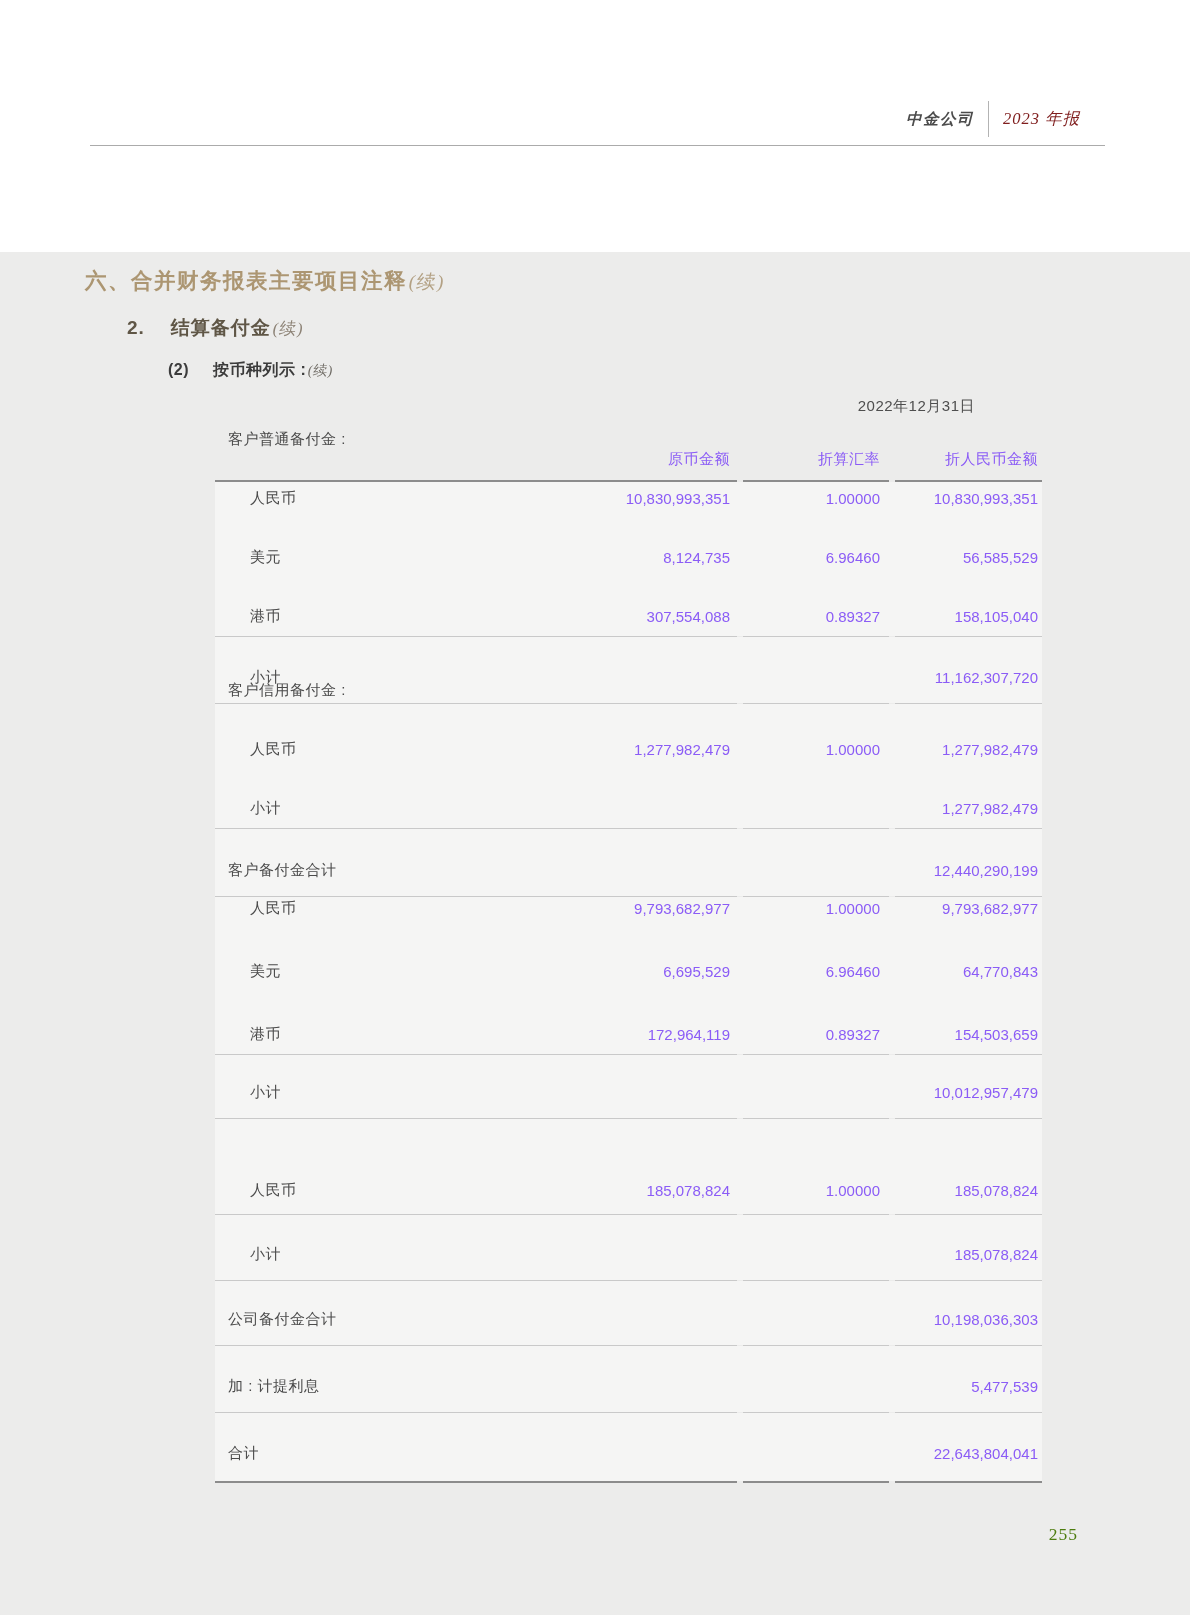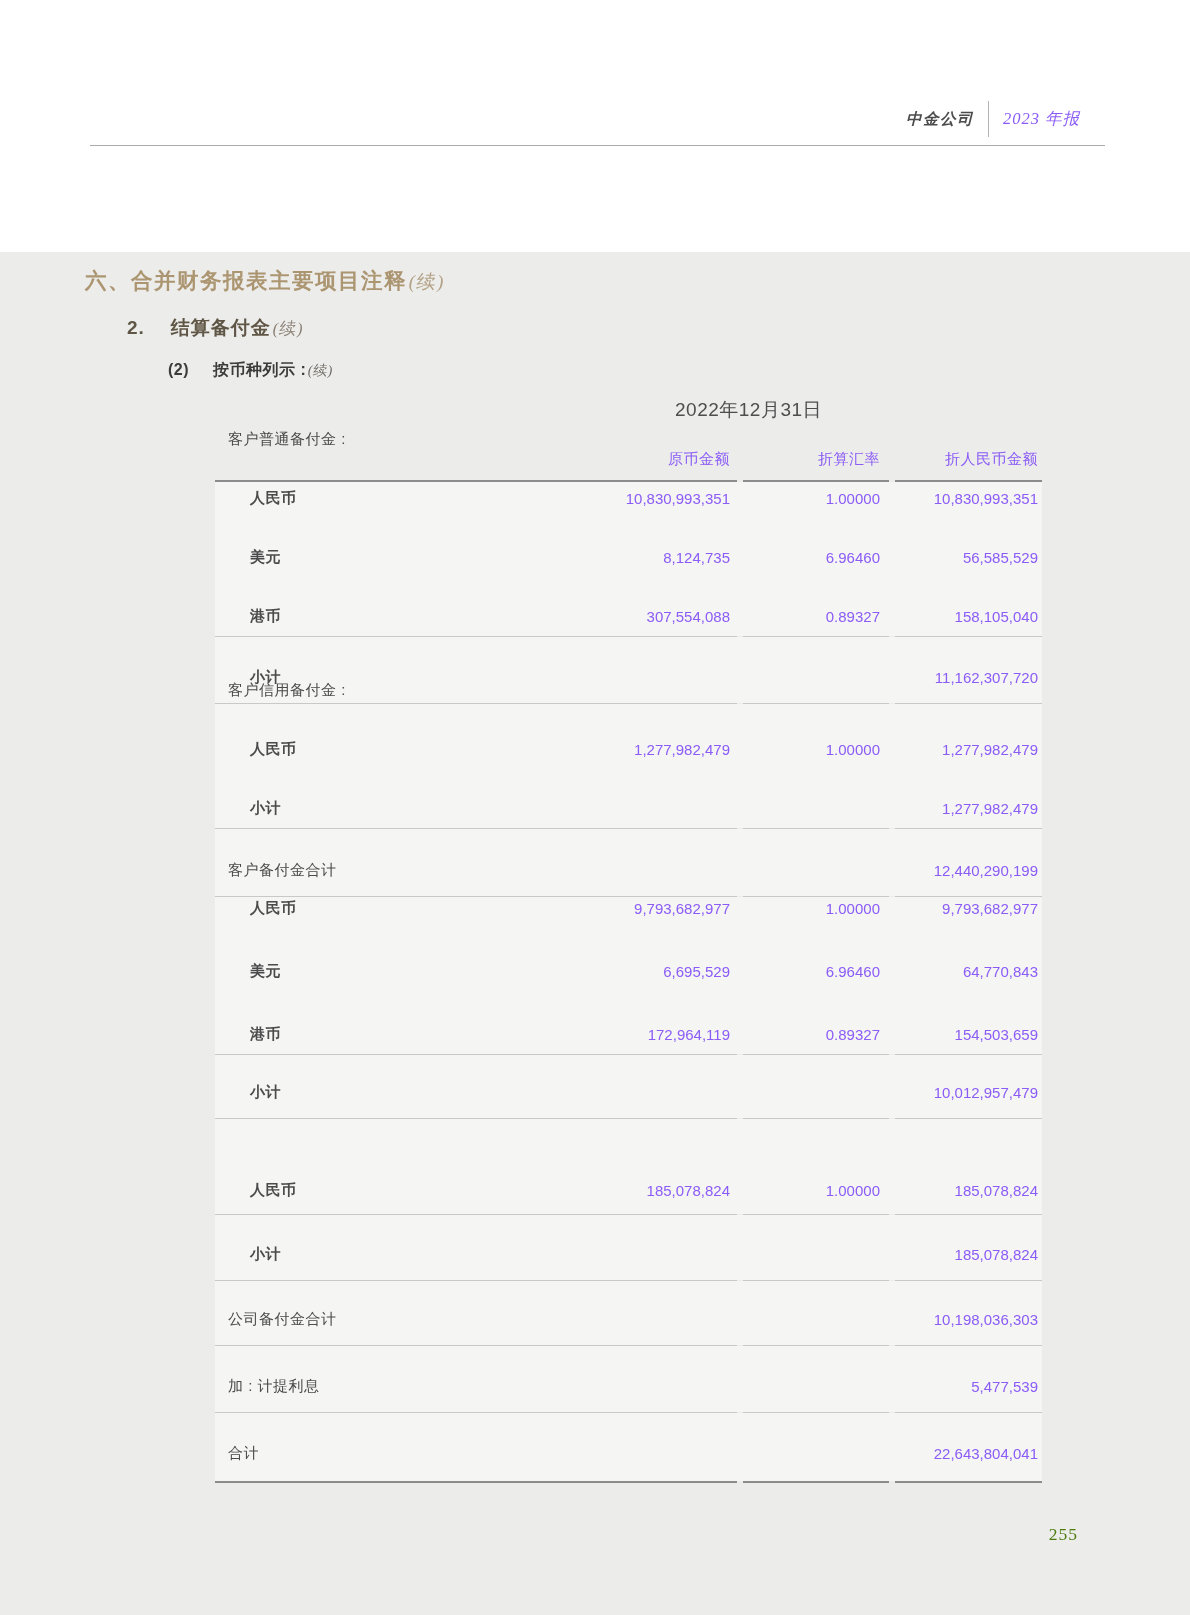--- a/index.html
+++ b/index.html
@@ -4,50 +4,50 @@
 <style>
   html,body{margin:0;padding:0;background:#fff;}
   .page{
     position:relative;width:1190px;height:1615px;background:#ffffff;overflow:hidden;
     font-family:"Liberation Sans","DejaVu Sans",sans-serif;color:#4b4b4b;
   }
   
   .page-header{position:absolute;top:101px;right:110px;display:flex;align-items:center;gap:14px;font-style:italic;}
   .ph-company{font-size:15.5px;font-weight:bold;color:#4c4c4c;letter-spacing:1.5px;}
   .ph-divider{width:1px;height:36px;background:#b3b3b3;}
-  .ph-edition{font-family:"Liberation Serif","DejaVu Serif",serif;font-size:16.5px;color:#8b5cf6;letter-spacing:1px;}
+  .ph-edition{font-family:"Liberation Serif","DejaVu Serif",serif;font-size:16.5px;color:#7f1d1d;letter-spacing:1px;}
   .header-rule{position:absolute;top:145px;left:90px;width:1015px;height:1px;background:#ababab;}
   
   .gray-band{position:absolute;left:0;top:252px;width:1190px;height:1363px;background:#ececeb;}
   
   .h1{position:absolute;left:85px;top:266px;font-size:21.5px;font-weight:bold;color:#ac9672;letter-spacing:1.5px;}
   .h2{position:absolute;left:127px;top:315px;font-size:19px;font-weight:bold;color:#5f5646;letter-spacing:1px;}
   .h2 .snum{margin-right:26px;}
   .h3{position:absolute;left:168px;top:360px;font-size:16px;font-weight:bold;color:#3c3c3c;letter-spacing:0.5px;}
   .h3 .snum{margin-right:24px;}
   .cont{font-family:"Liberation Serif","DejaVu Serif",serif;font-weight:normal;font-size:0.88em;
         display:inline-block;transform:skewX(-10deg);margin-left:2px;}
   .h1 .cont{color:#b3a184;}
   .h2 .cont{color:#8d8376;}
   .h3 .cont{color:#6f6b64;}
   
   .fin-table{position:absolute;left:215px;top:397px;width:827px;}
-  .date-row{margin-left:460px;width:300px;height:26px;text-align:left;font-size:19px;color:#4e4e4e;letter-spacing:0.5px;}
+  .date-row{margin-left:460px;width:300px;height:26px;text-align:right;font-size:15px;color:#4e4e4e;letter-spacing:0.5px;}
   .col-head{display:grid;grid-template-columns:330px 190px 150px 157px;height:57px;align-items:end;
             padding-bottom:11px;box-sizing:border-box;font-size:15px;color:#4a4a4a;letter-spacing:0.5px;}
   .rule{display:flex;}
   .rule i{display:block;height:1px;background:#c9c9c9;}
   .rule .s1{width:522px;margin-right:6px;}
   .rule .s2{width:146px;margin-right:6px;}
   .rule .s3{width:147px;}
   .rule.dark i{height:2px;background:#8c8c8c;}
   .tblock{display:flex;flex-direction:column;justify-content:flex-end;box-sizing:border-box;background:#f5f5f4;gap:40px;}
   .trow{display:grid;grid-template-columns:330px 190px 150px 157px;height:28px;align-items:center;}
   .lbl{font-size:15px;color:#4b4b4b;letter-spacing:0.5px;padding-left:13px;white-space:nowrap;}
-  .lbl.item{padding-left:35px;font-weight:bold;}
+  .lbl.item{padding-left:35px;}
   .num{font-size:15px;color:#8b5cf6;text-align:right;white-space:nowrap;}
   .num.c1{padding-right:5px;}
   .num.c2{padding-right:5px;}
   .num.c3{padding-right:4px;}
   .hA{height:154px;padding-bottom:10px;}
   .hB{height:66px;padding-bottom:12px;}
   .hC{height:124px;padding-bottom:10px;}
   .hD{height:67px;padding-bottom:12px;}
   .hE{height:157px;padding-bottom:8px;}
   .hF{height:63px;padding-bottom:12px;}

